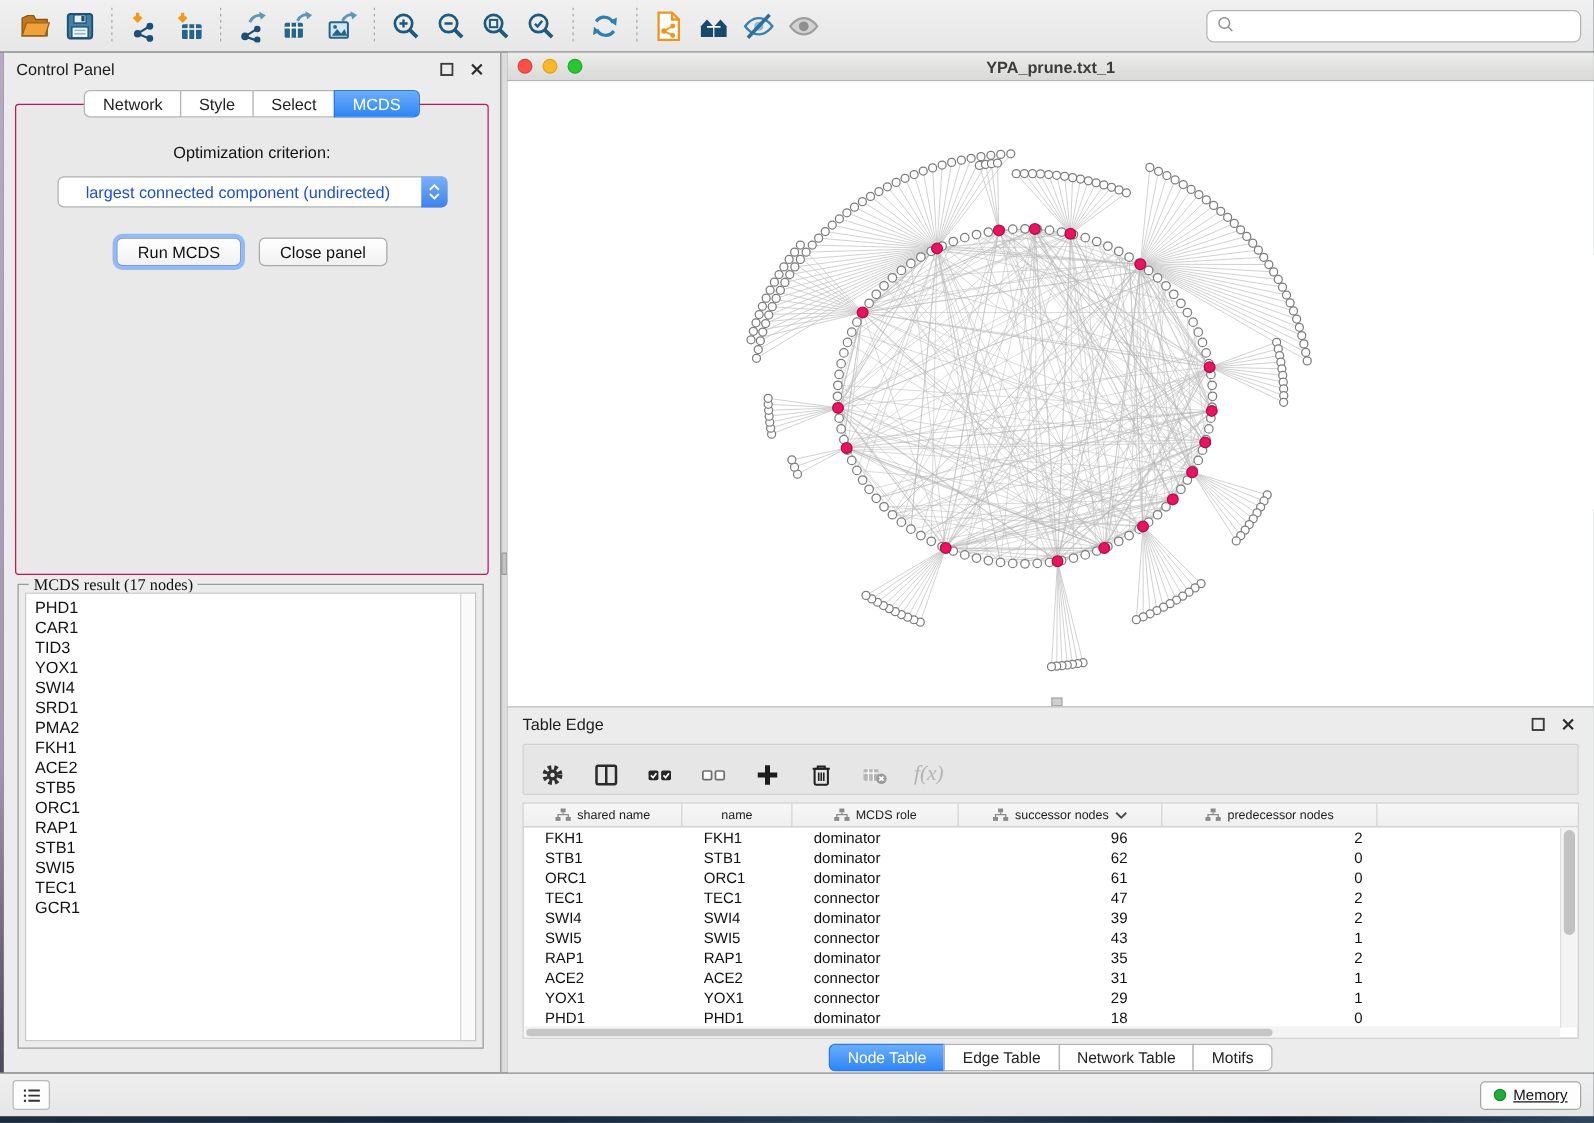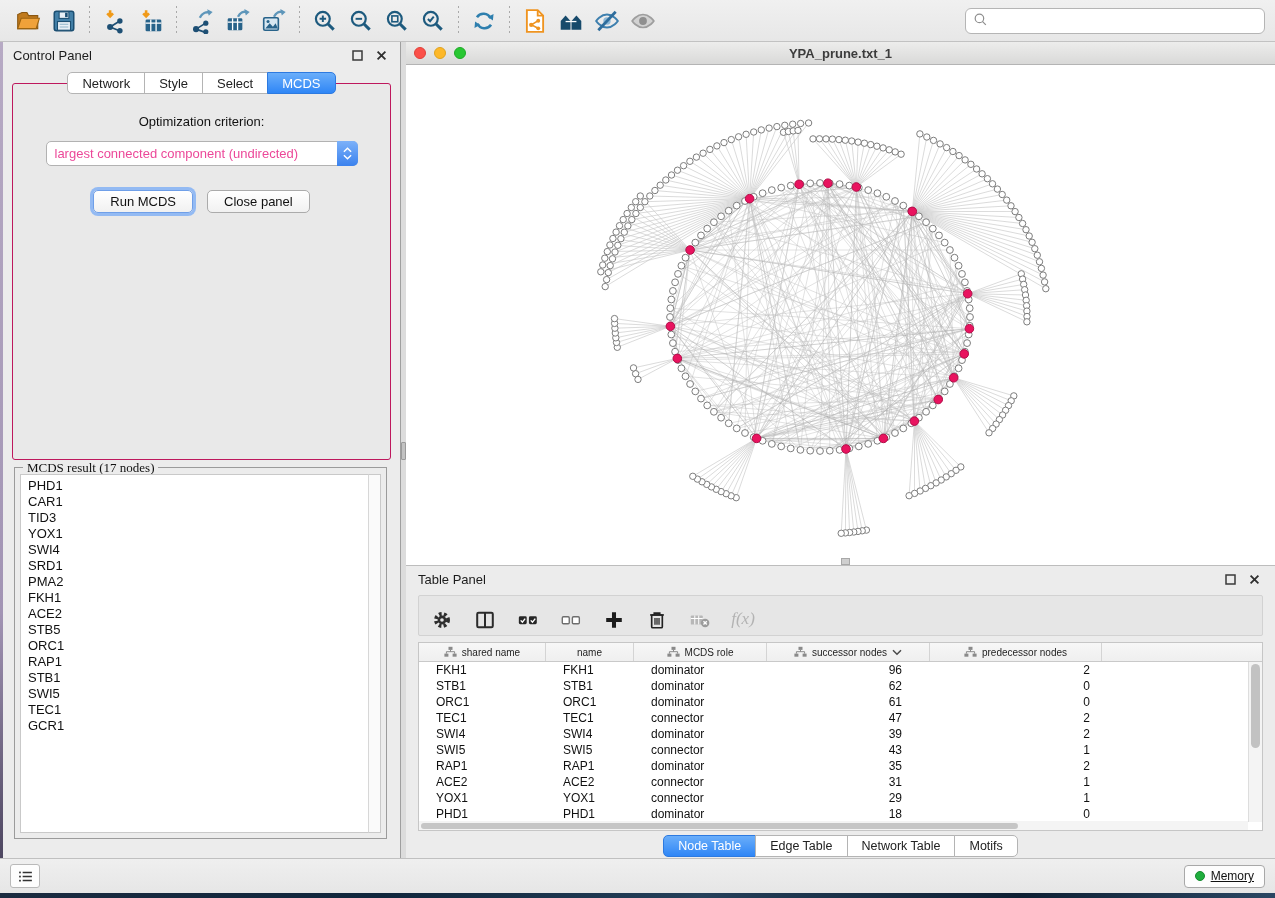--- a/index.html
+++ b/index.html
@@ -42,21 +42,21 @@
     margin-left:-1px; font-size:13px; display:flex; align-items:center; color:#222; }
   .seg .tab:first-child { border-radius:5px 0 0 5px; margin-left:0; }
   .seg .tab:last-child { border-radius:0 5px 5px 0; }
   .seg .tab.sel { background:linear-gradient(#6aaefa,#2f86f6); border-color:#2d7ae0; color:#fff; }
 
   #cp-sub { position:absolute; left:9px; right:9px; top:41px; height:377px;
     background:#e9e9e9; border:1px solid #be185d; border-radius:3px; }
   #opt-label { text-align:center; margin-top:30px; font-size:13px; color:#111; }
   #combo { margin:12px auto 0; width:312px; height:25px; background:#fff;
     border:1px solid #b2b2b2; border-radius:5px; display:flex; align-items:center; }
-  #combo .val { flex:1; padding:0 8px; font-size:13px; color:#ec4899; white-space:nowrap; }
+  #combo .val { flex:1; padding:0 22px; font-size:13px; color:#1d4ed8; white-space:nowrap; }
   #combo .step { width:21px; height:25px; margin:-1px -1px -1px 0; border-radius:0 5px 5px 0;
     background:linear-gradient(#7cb1f9,#3b82ee); display:flex; flex-direction:column;
     align-items:center; justify-content:center; gap:1px; }
   #combo .step svg { width:9px; height:6px; }
   #cp-buttons { display:flex; justify-content:center; gap:14px; margin-top:24px; }
   .mac-btn { height:23px; padding:0 16px; background:linear-gradient(#fff,#f1f1f1);
     border:1px solid #ababab; border-radius:5px; font-size:13px; color:#111;
     display:flex; align-items:center; }
   .mac-btn.focus { box-shadow:0 0 0 3px rgba(90,155,250,.6); border-color:#6f9fe8; }
 
@@ -1113,21 +1113,21 @@
               <circle cx="264.4" cy="261.3" r="4.3" fill="#e9135f" stroke="#b30d49"></circle>
               <circle cx="284.1" cy="185.0" r="4.3" fill="#e9135f" stroke="#b30d49"></circle>
             </svg>
           </div>
         <div id="net-grip"></div>
       </div>
     </div>
 
     <div id="table-panel">
       <div class="panel-head" style="padding:0 12px;">
-        <span class="panel-title">Table Panel</span>
+        <span class="panel-title">Table Edge</span>
         <span class="spacer"></span>
         <span class="head-ico">
             <svg viewBox="0 0 11 11">
               <rect x="1" y="1" width="9" height="9" fill="none" stroke="#3a3a3a" stroke-width="1.5"></rect>
             </svg>
           </span>
         <span class="head-ico">
             <svg viewBox="0 0 11 11">
               <path d="M1.6 1.6l7.8 7.8M9.4 1.6l-7.8 7.8" stroke="#2f2f2f" stroke-width="1.8"></path>
             </svg>

